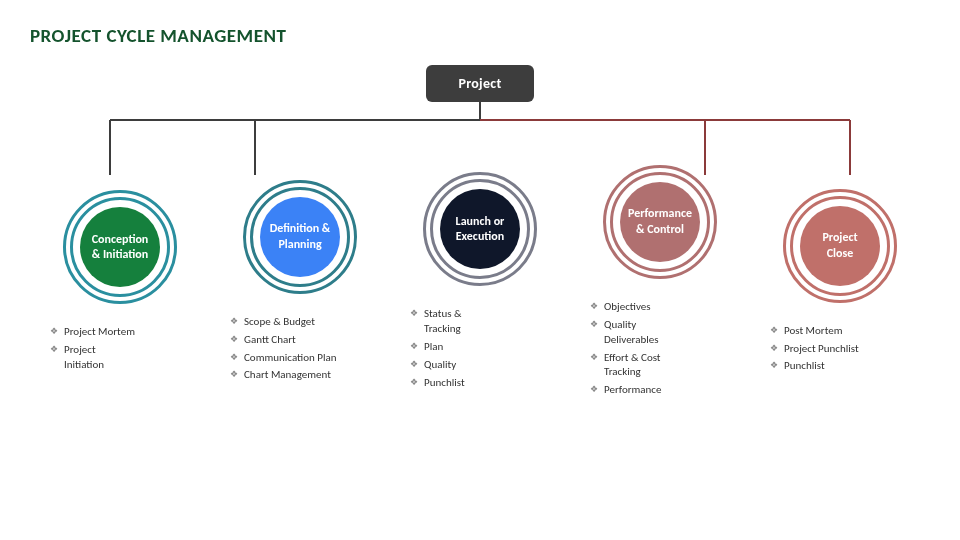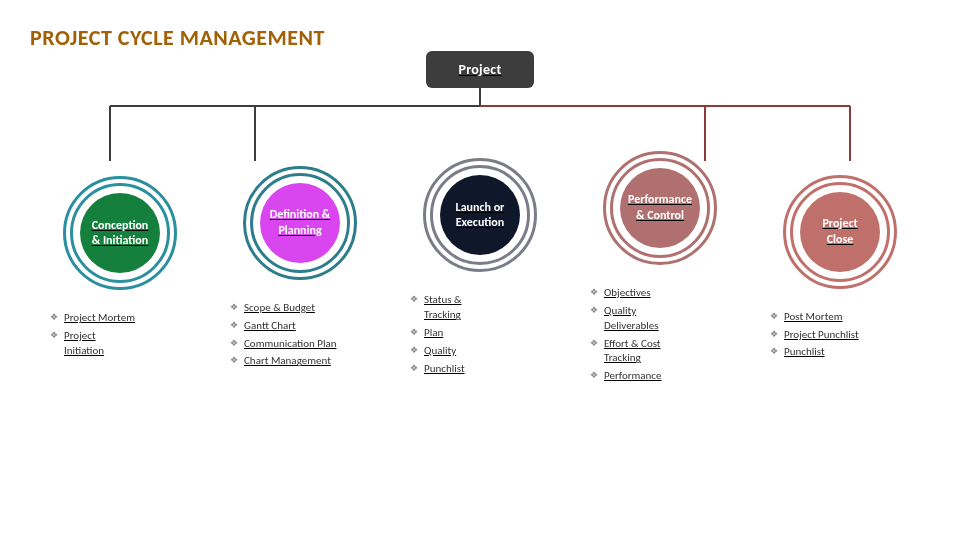--- a/index.html
+++ b/index.html
@@ -10,30 +10,30 @@
       height: 540px;
       overflow: hidden;
     }
     .page {
       width: 960px;
       height: 540px;
       padding: 24px 30px 16px 30px;
       position: relative;
     }
     .title {
-      font-size: 22px;
+      font-size: 19px;
       font-weight: 900;
-      color: #a16207;
+      color: #14532d;
       letter-spacing: 0.5px;
       text-transform: uppercase;
+      margin-bottom: 18px;
     }
     .diagram-area {
       position: relative;
       width: 100%;
-      text-decoration: underline;
     }
     
     .phases-row {
       display: flex;
       justify-content: space-between;
       align-items: center;
       padding: 0 10px;
       position: relative;
       margin-top: 10px;
     }
@@ -81,21 +81,21 @@
       z-index: 2;
       position: relative;
     }
     
     .phase-1 .circle-outer::before { border-color: #2a8f9f; }
     .phase-1 .circle-outer::after { border-color: #2a8f9f; }
     .phase-1 .circle-inner { background: #15803d; }
     
     .phase-2 .circle-outer::before { border-color: #2e7d8a; }
     .phase-2 .circle-outer::after { border-color: #2e7d8a; }
-    .phase-2 .circle-inner { background: #d946ef; }
+    .phase-2 .circle-inner { background: #3b82f6; }
     
     .phase-3 .circle-outer::before { border-color: #7a7c8a; }
     .phase-3 .circle-outer::after { border-color: #7a7c8a; }
     .phase-3 .circle-inner { background: #0f172a; }
     
     .phase-4 .circle-outer::before { border-color: #b07070; }
     .phase-4 .circle-outer::after { border-color: #b07070; }
     .phase-4 .circle-inner { background: #b07070; }
     
     .phase-5 .circle-outer::before { border-color: #c0706a; }

